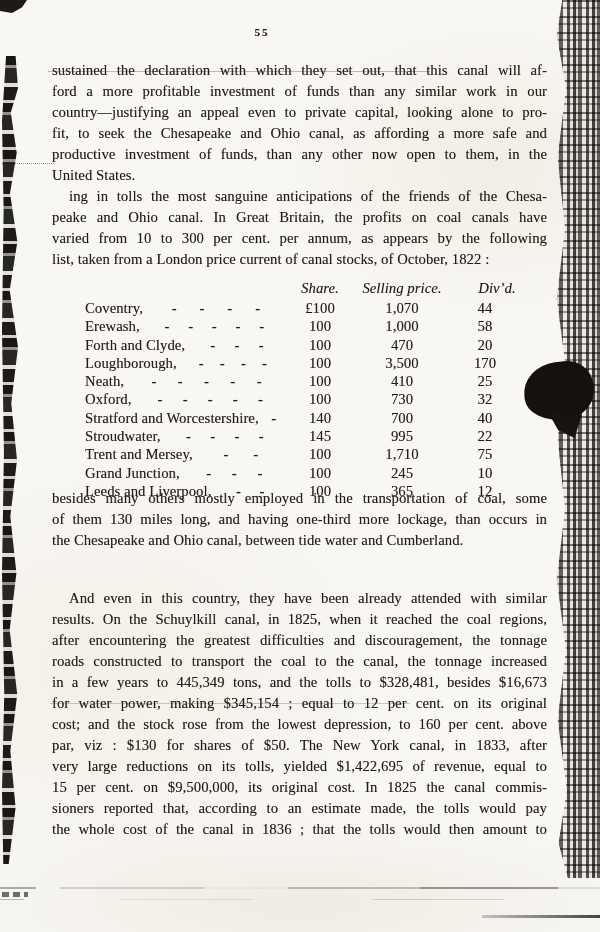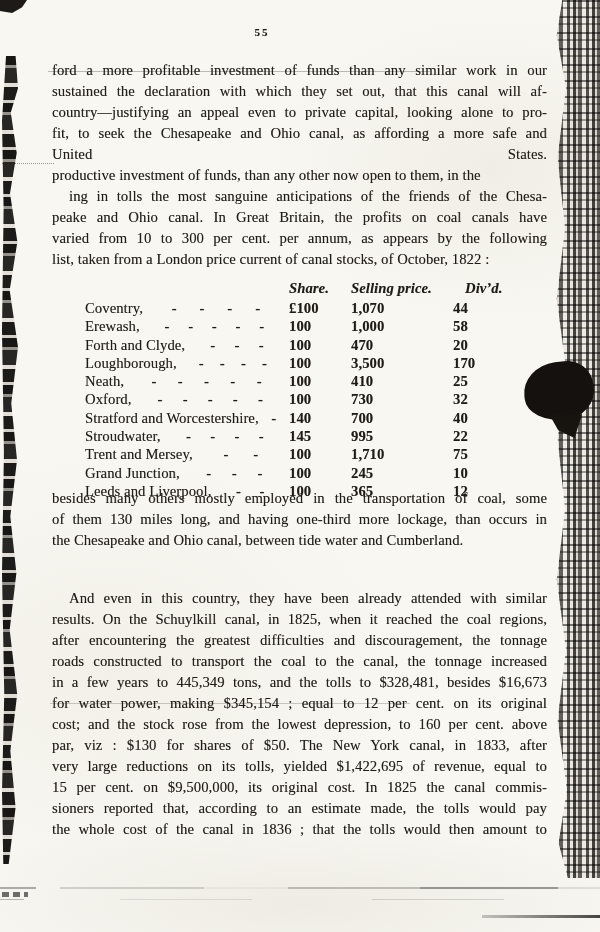--- a/index.html
+++ b/index.html
@@ -130,21 +130,21 @@
     padding-left: 33px; padding-right: 30px;
   }
   .trow.thead { line-height: 21px; font-style: italic; }
   .tname { white-space: nowrap; }
   .tdashes {
     flex: 1; display: flex;
     justify-content: space-evenly; align-items: baseline;
     padding: 0 6px; overflow: hidden;
   }
   .dash { font-weight: bold; }
-  .tcol { flex: none; text-align: left; white-space: nowrap; font-weight: bold; }
+  .tcol { flex: none; text-align: center; white-space: nowrap; }
   .col-share { width: 62px; }
   .col-price { width: 102px; }
   .col-div   { width: 64px; }
   .thead .col-div { transform: translateX(12px); }
 </style>
 </head>
 <body>
 
 <div class="page">
 
@@ -160,26 +160,26 @@
   <div class="scanline-2"></div>
   <div class="mark-bottom-left"></div>
   <div class="mark-bottom-right"></div>
 
   <div class="content">
 
     <div class="page-number">55</div>
 
     <div class="para p1">
 
-    <div class="tline">ford a more profitable investment of funds than any similar work in our</div>
-        <div class="tline">sustained the declaration with which they set out, that this canal will af-</div>
+    <div class="tline">sustained the declaration with which they set out, that this canal will af-</div>
+        <div class="tline">ford a more profitable investment of funds than any similar work in our</div>
         <div class="tline">country—justifying an appeal even to private capital, looking alone to pro-</div>
         <div class="tline">fit, to seek the Chesapeake and Ohio canal, as affording a more safe and</div>
+        <div class="tline">productive investment of funds, than any other now open to them, in the</div>
         <div class="tline">United States.</div>
-        <div class="tline">productive investment of funds, than any other now open to them, in the</div>
       </div>
 
     <div class="para p2 indented">
 
         <div class="tline">ing in tolls the most sanguine anticipations of the friends of the Chesa-</div>
         <div class="tline">peake and Ohio canal.  In Great Britain, the profits on coal canals have</div>
         <div class="tline">varied from 10 to 300 per cent. per annum, as appears by the following</div>
         <div class="tline">list, taken from a London price current of canal stocks, of October, 1822 :</div>
       </div>
 

